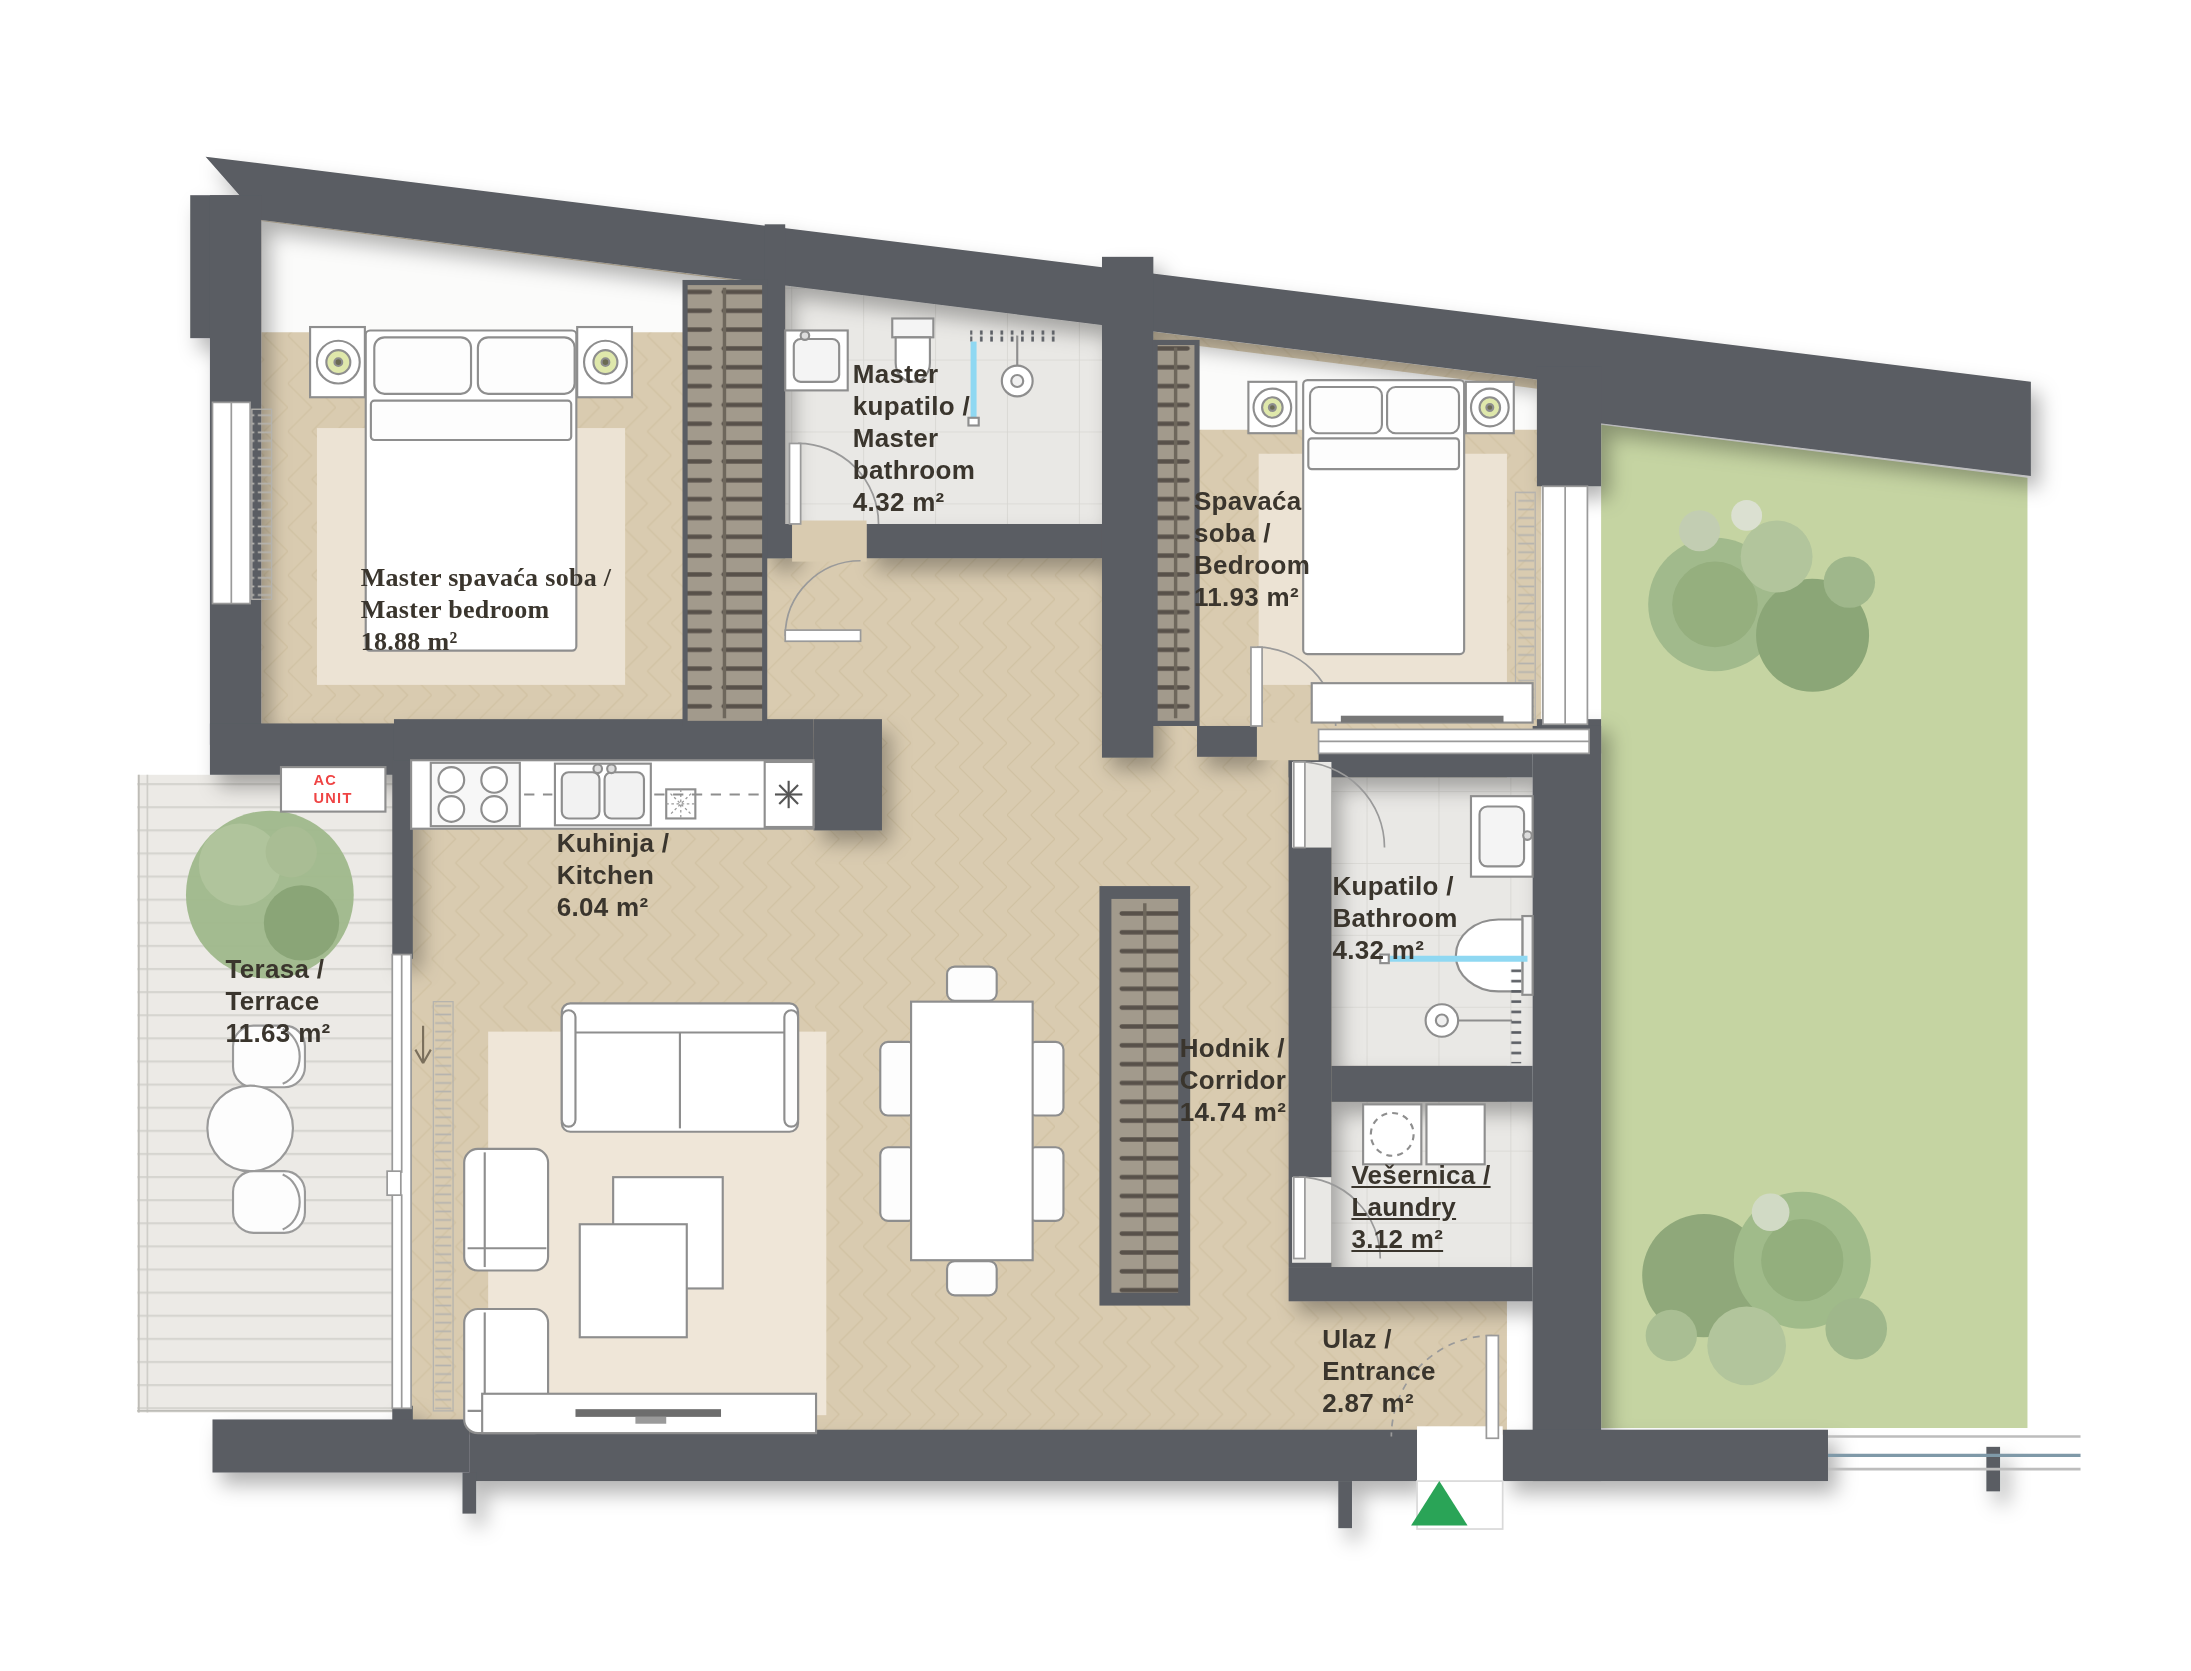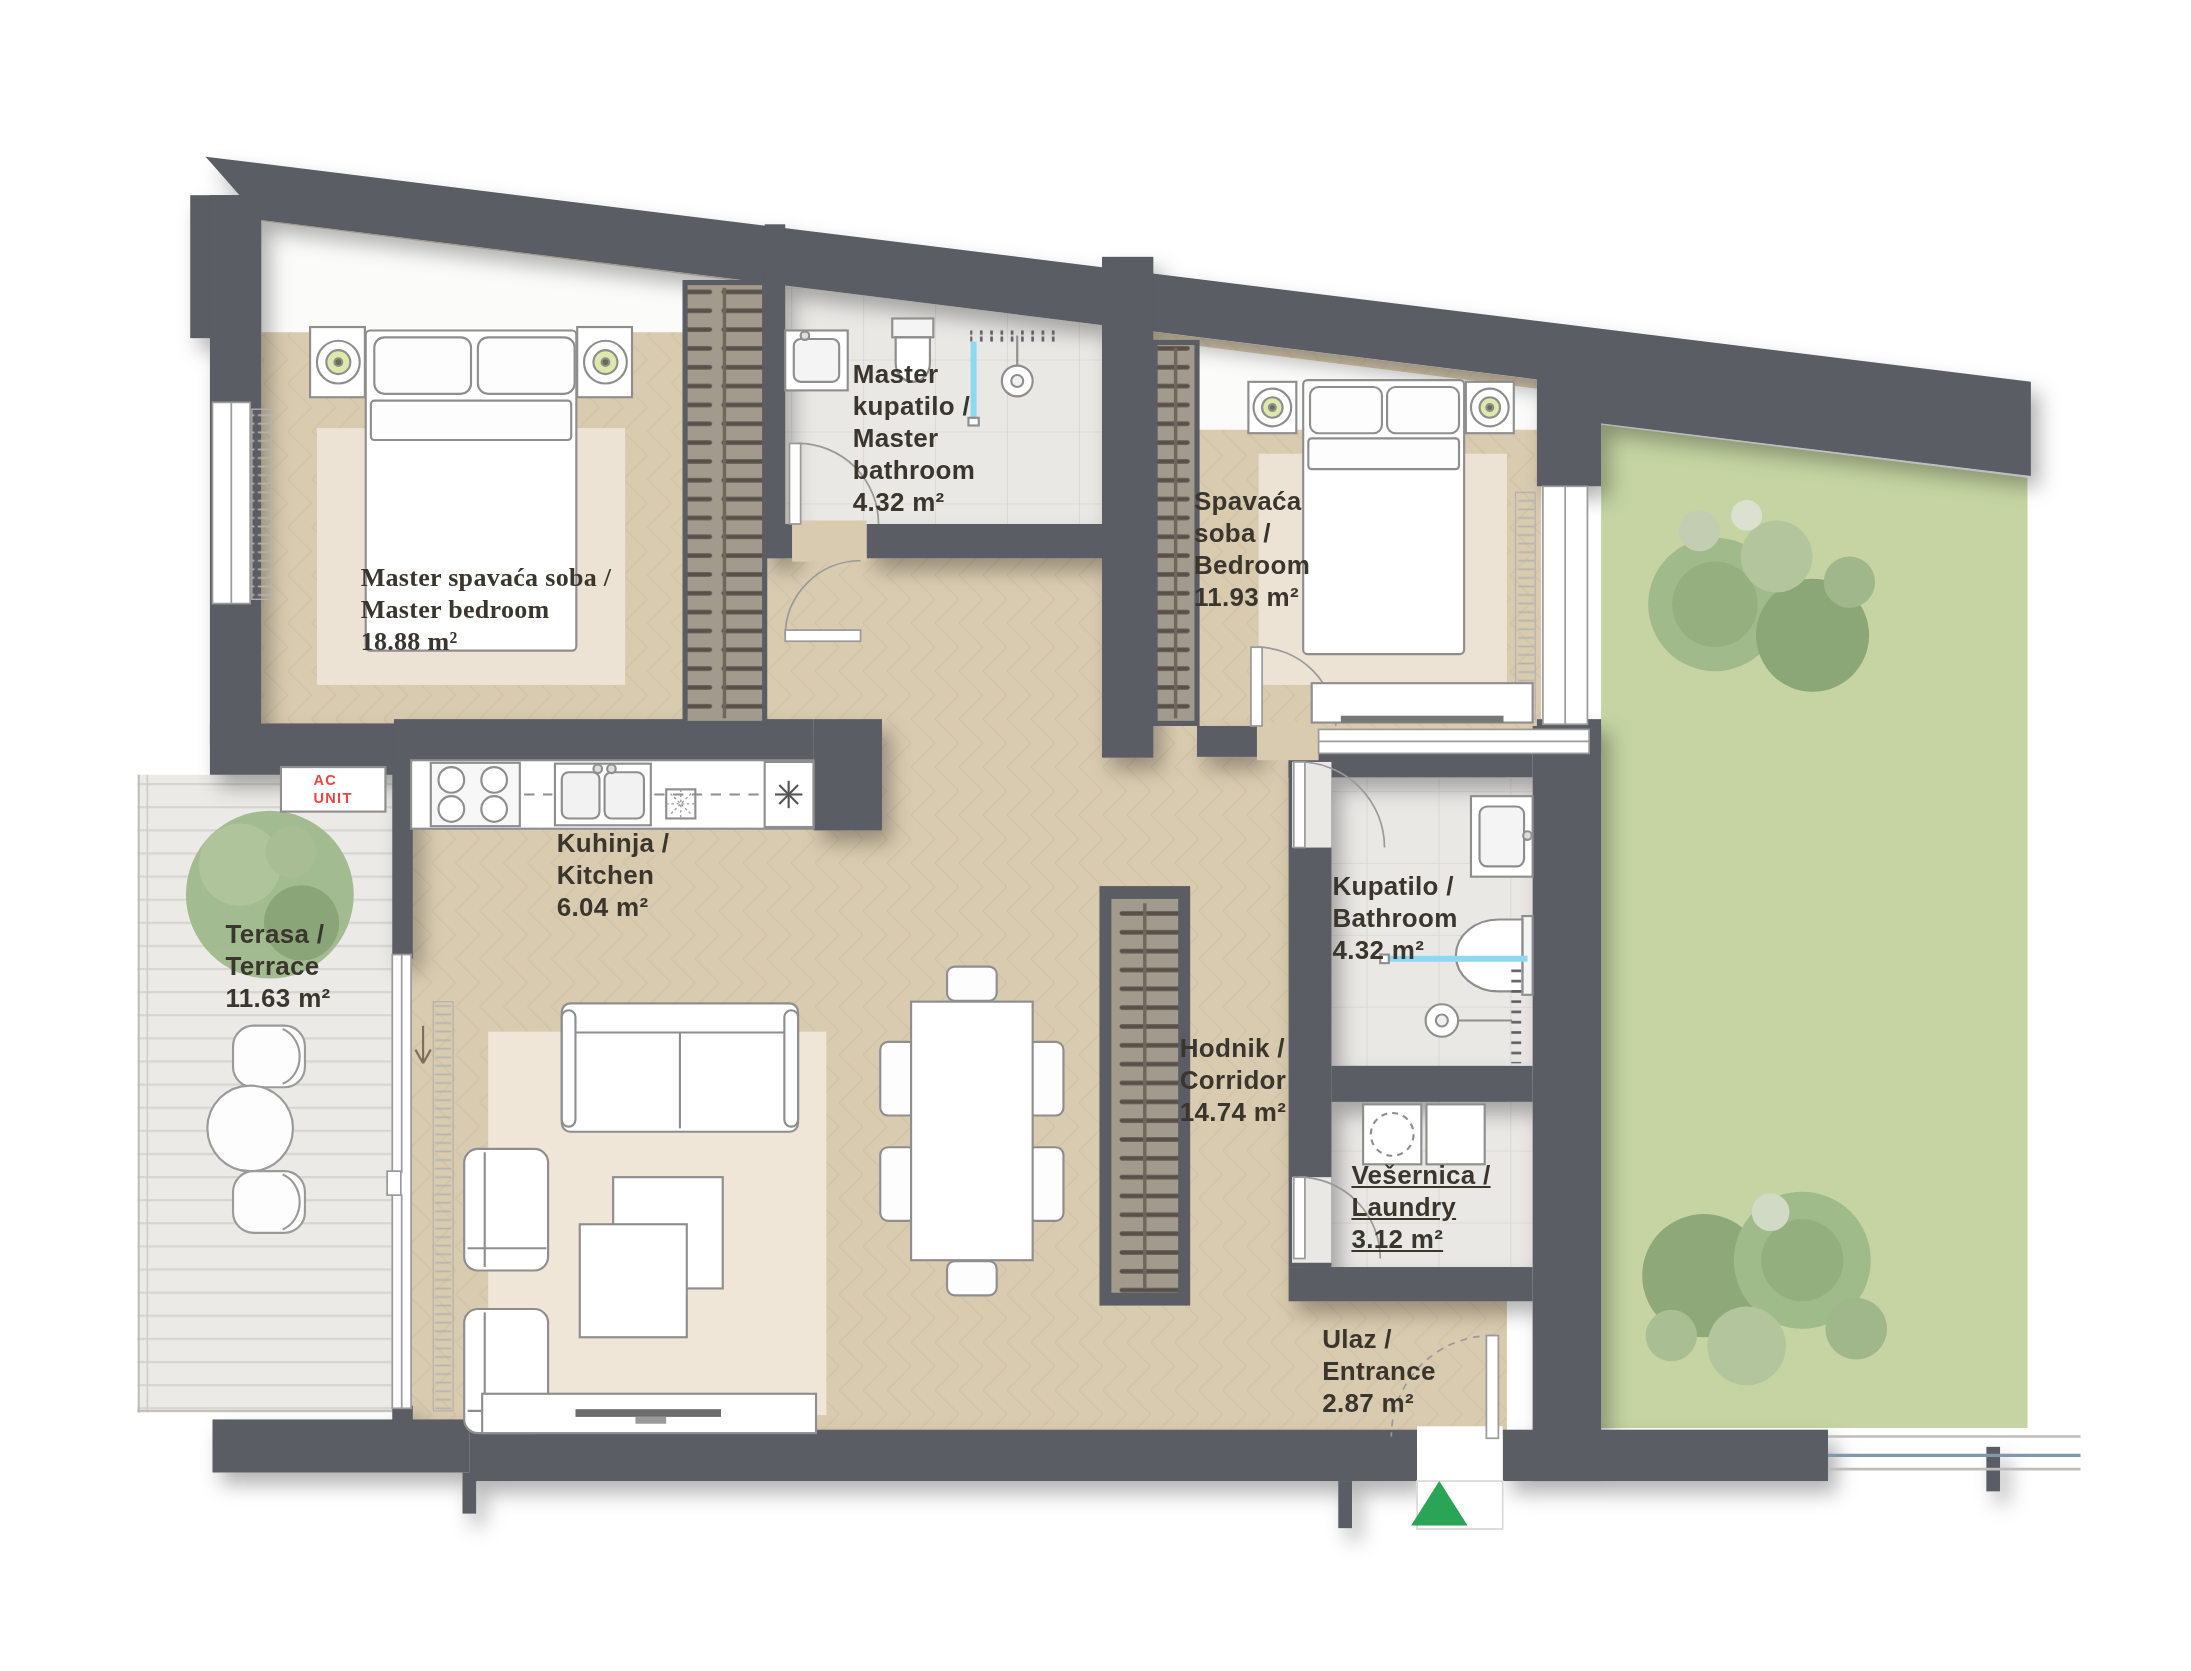--- a/index.html
+++ b/index.html
@@ -423,21 +423,21 @@
   <div>Bedroom</div>
   <div class="area">11.93 m²</div>
 </div>
 
 <div class="lbl" style="left:613px; top:875px;">
   <div>Kuhinja /</div>
   <div>Kitchen</div>
   <div class="area">6.04 m²</div>
 </div>
 
-<div class="lbl" style="left:278px; top:966px;">
+<div class="lbl" style="left:278px; top:1001px;">
   <div>Terasa /</div>
   <div>Terrace</div>
   <div class="area">11.63 m²</div>
 </div>
 
 <div class="lbl" style="left:1395px; top:918px;">
   <div>Kupatilo /</div>
   <div>Bathroom</div>
   <div class="area">4.32 m²</div>
 </div>

